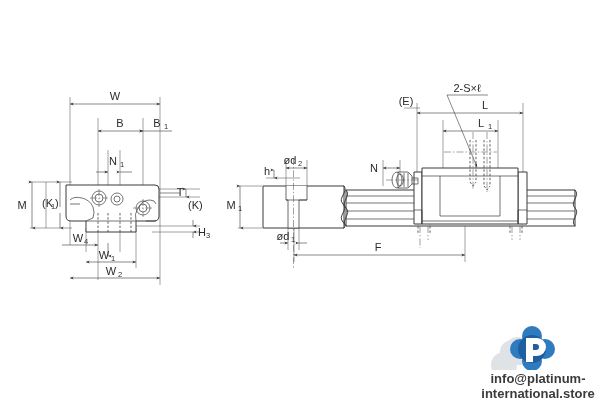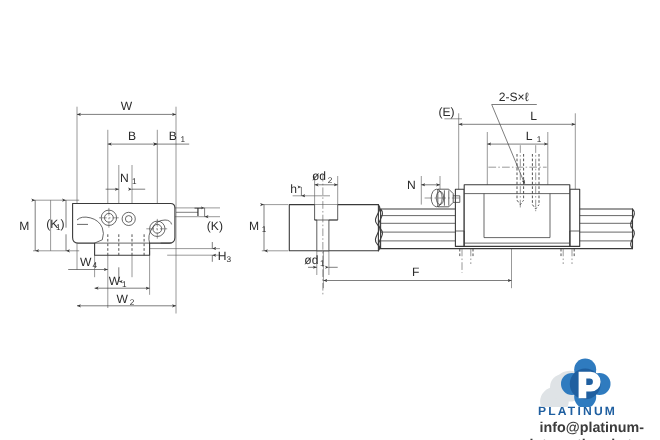--- a/index.html
+++ b/index.html
@@ -380,17 +380,16 @@
           <circle cx="42" cy="14" r="10" fill="#2f7bbf"></circle>
           <circle cx="55" cy="27" r="10" fill="#2f7bbf"></circle>
           <circle cx="42" cy="39" r="10" fill="#2f7bbf"></circle>
           <circle cx="30" cy="27" r="10" fill="#2f7bbf"></circle>
           <circle cx="42" cy="27" r="14" fill="#1f5fa0"></circle>
           <path d="M36,16 L47,16 a9,9 0 0,1 0,18 L43,34 L43,40 L36,40 Z
                    M43,22 L43,28 L46,28 a3,3 0 0,0 0,-6 Z" fill="#ffffff"></path>
         </g>
       </svg>
     </div>
-    <div class="wm-name">PLATINUM</div>
     <div class="wm-mail">info@platinum-international.store</div>
   </div>
 
 </div>
 
 </body></html>

